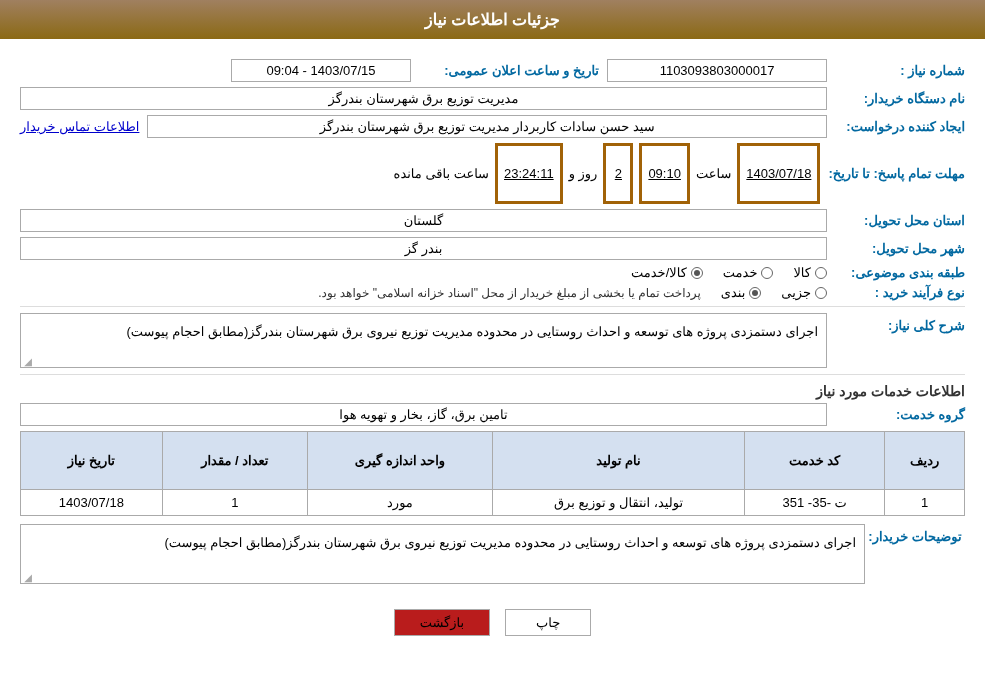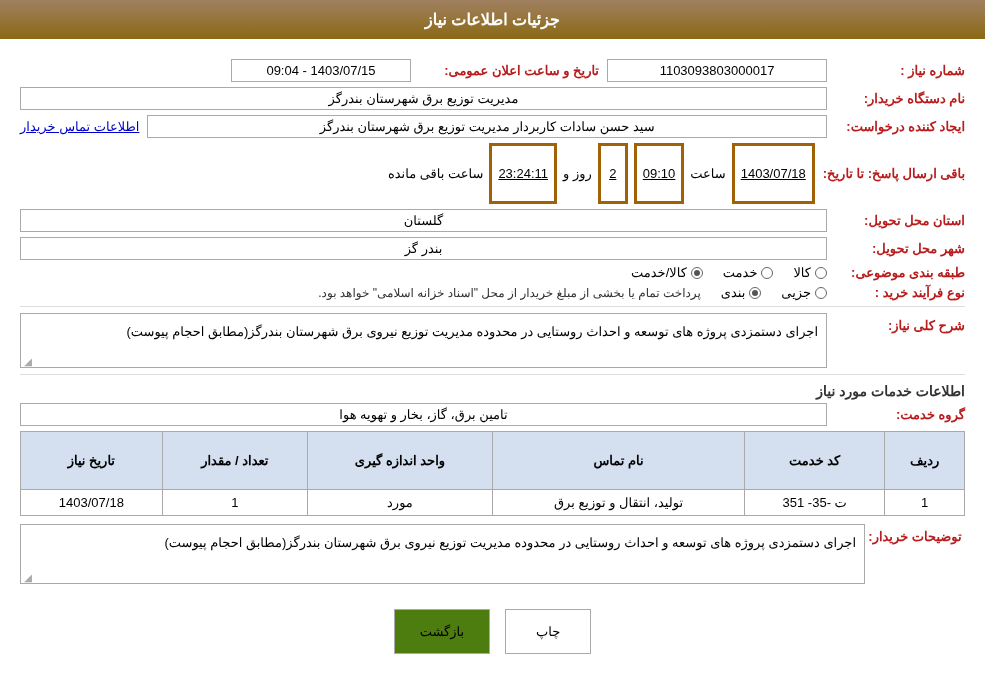--- a/index.html
+++ b/index.html
@@ -26,21 +26,21 @@
     .main-content {
       padding: 10px 20px;
     }
     .info-row {
       display: flex;
       align-items: center;
       margin-bottom: 5px;
       gap: 8px;
     }
     .label {
-      color: #b91c1c;
+      color: #0369a1;
       font-weight: bold;
       white-space: nowrap;
       min-width: 130px;
       text-align: right;
     }
     .value-box {
       border: 1px solid #aaa;
       background: #fff;
       padding: 3px 8px;
       min-height: 22px;
@@ -177,23 +177,23 @@
     }
     .btn-print {
       background: #fff;
       border: 1px solid #aaa;
       padding: 5px 30px;
       cursor: pointer;
       font-size: 13px;
       font-family: Tahoma, Arial, sans-serif;
     }
     .btn-back {
-      background: #4d7c0f;
-      border: 1px solid #aaa;
-      padding: 14px 25px;
+      background: #b91c1c;
+      border: 1px solid #aaa;
+      padding: 5px 25px;
       cursor: pointer;
       font-size: 13px;
       font-family: Tahoma, Arial, sans-serif;
     }
     .divider {
       border: none;
       border-top: 1px solid #ddd;
       margin: 6px 0;
     }
   </style>
@@ -220,21 +220,21 @@
       <div class="value-box">مدیریت توزیع برق شهرستان بندرگز</div>
     </div>
 
     <div class="info-row">
       <span class="label">ایجاد کننده درخواست:</span>
       <div class="value-box">سید حسن سادات کاربردار مدیریت توزیع برق شهرستان بندرگز</div>
       <span class="link-text">اطلاعات تماس خریدار</span>
     </div>
 
     <div class="info-row">
-      <span class="label">باقی ارسال پاسخ: تا تاریخ:</span>
+      <span class="label">مهلت تمام پاسخ: تا تاریخ:</span>
       <div class="date-time-row">
         <div class="small-box">1403/07/18</div>
         <span style="white-space:nowrap;">ساعت</span>
         <div class="small-box">09:10</div>
         <div class="small-box" style="min-width:30px;">2</div>
         <span>روز و</span>
         <div class="small-box">23:24:11</div>
         <span>ساعت باقی مانده</span>
       </div>
     </div>
@@ -299,21 +299,21 @@
     <div class="info-row">
       <span class="label">گروه خدمت:</span>
       <div class="value-box">تامین برق، گاز، بخار و تهویه هوا</div>
     </div>
 
     <table>
       <thead>
         <tr>
           <th>ردیف</th>
           <th>کد خدمت</th>
-          <th>نام تماس</th>
+          <th>نام تولید</th>
           <th>واحد اندازه گیری</th>
           <th>تعداد / مقدار</th>
           <th>تاریخ نیاز</th>
         </tr>
       </thead>
       <tbody id="services-tbody">
       <tr>
             <td>1</td>
             <td>ت -35- 351</td>
             <td>تولید، انتقال و توزیع برق</td>

